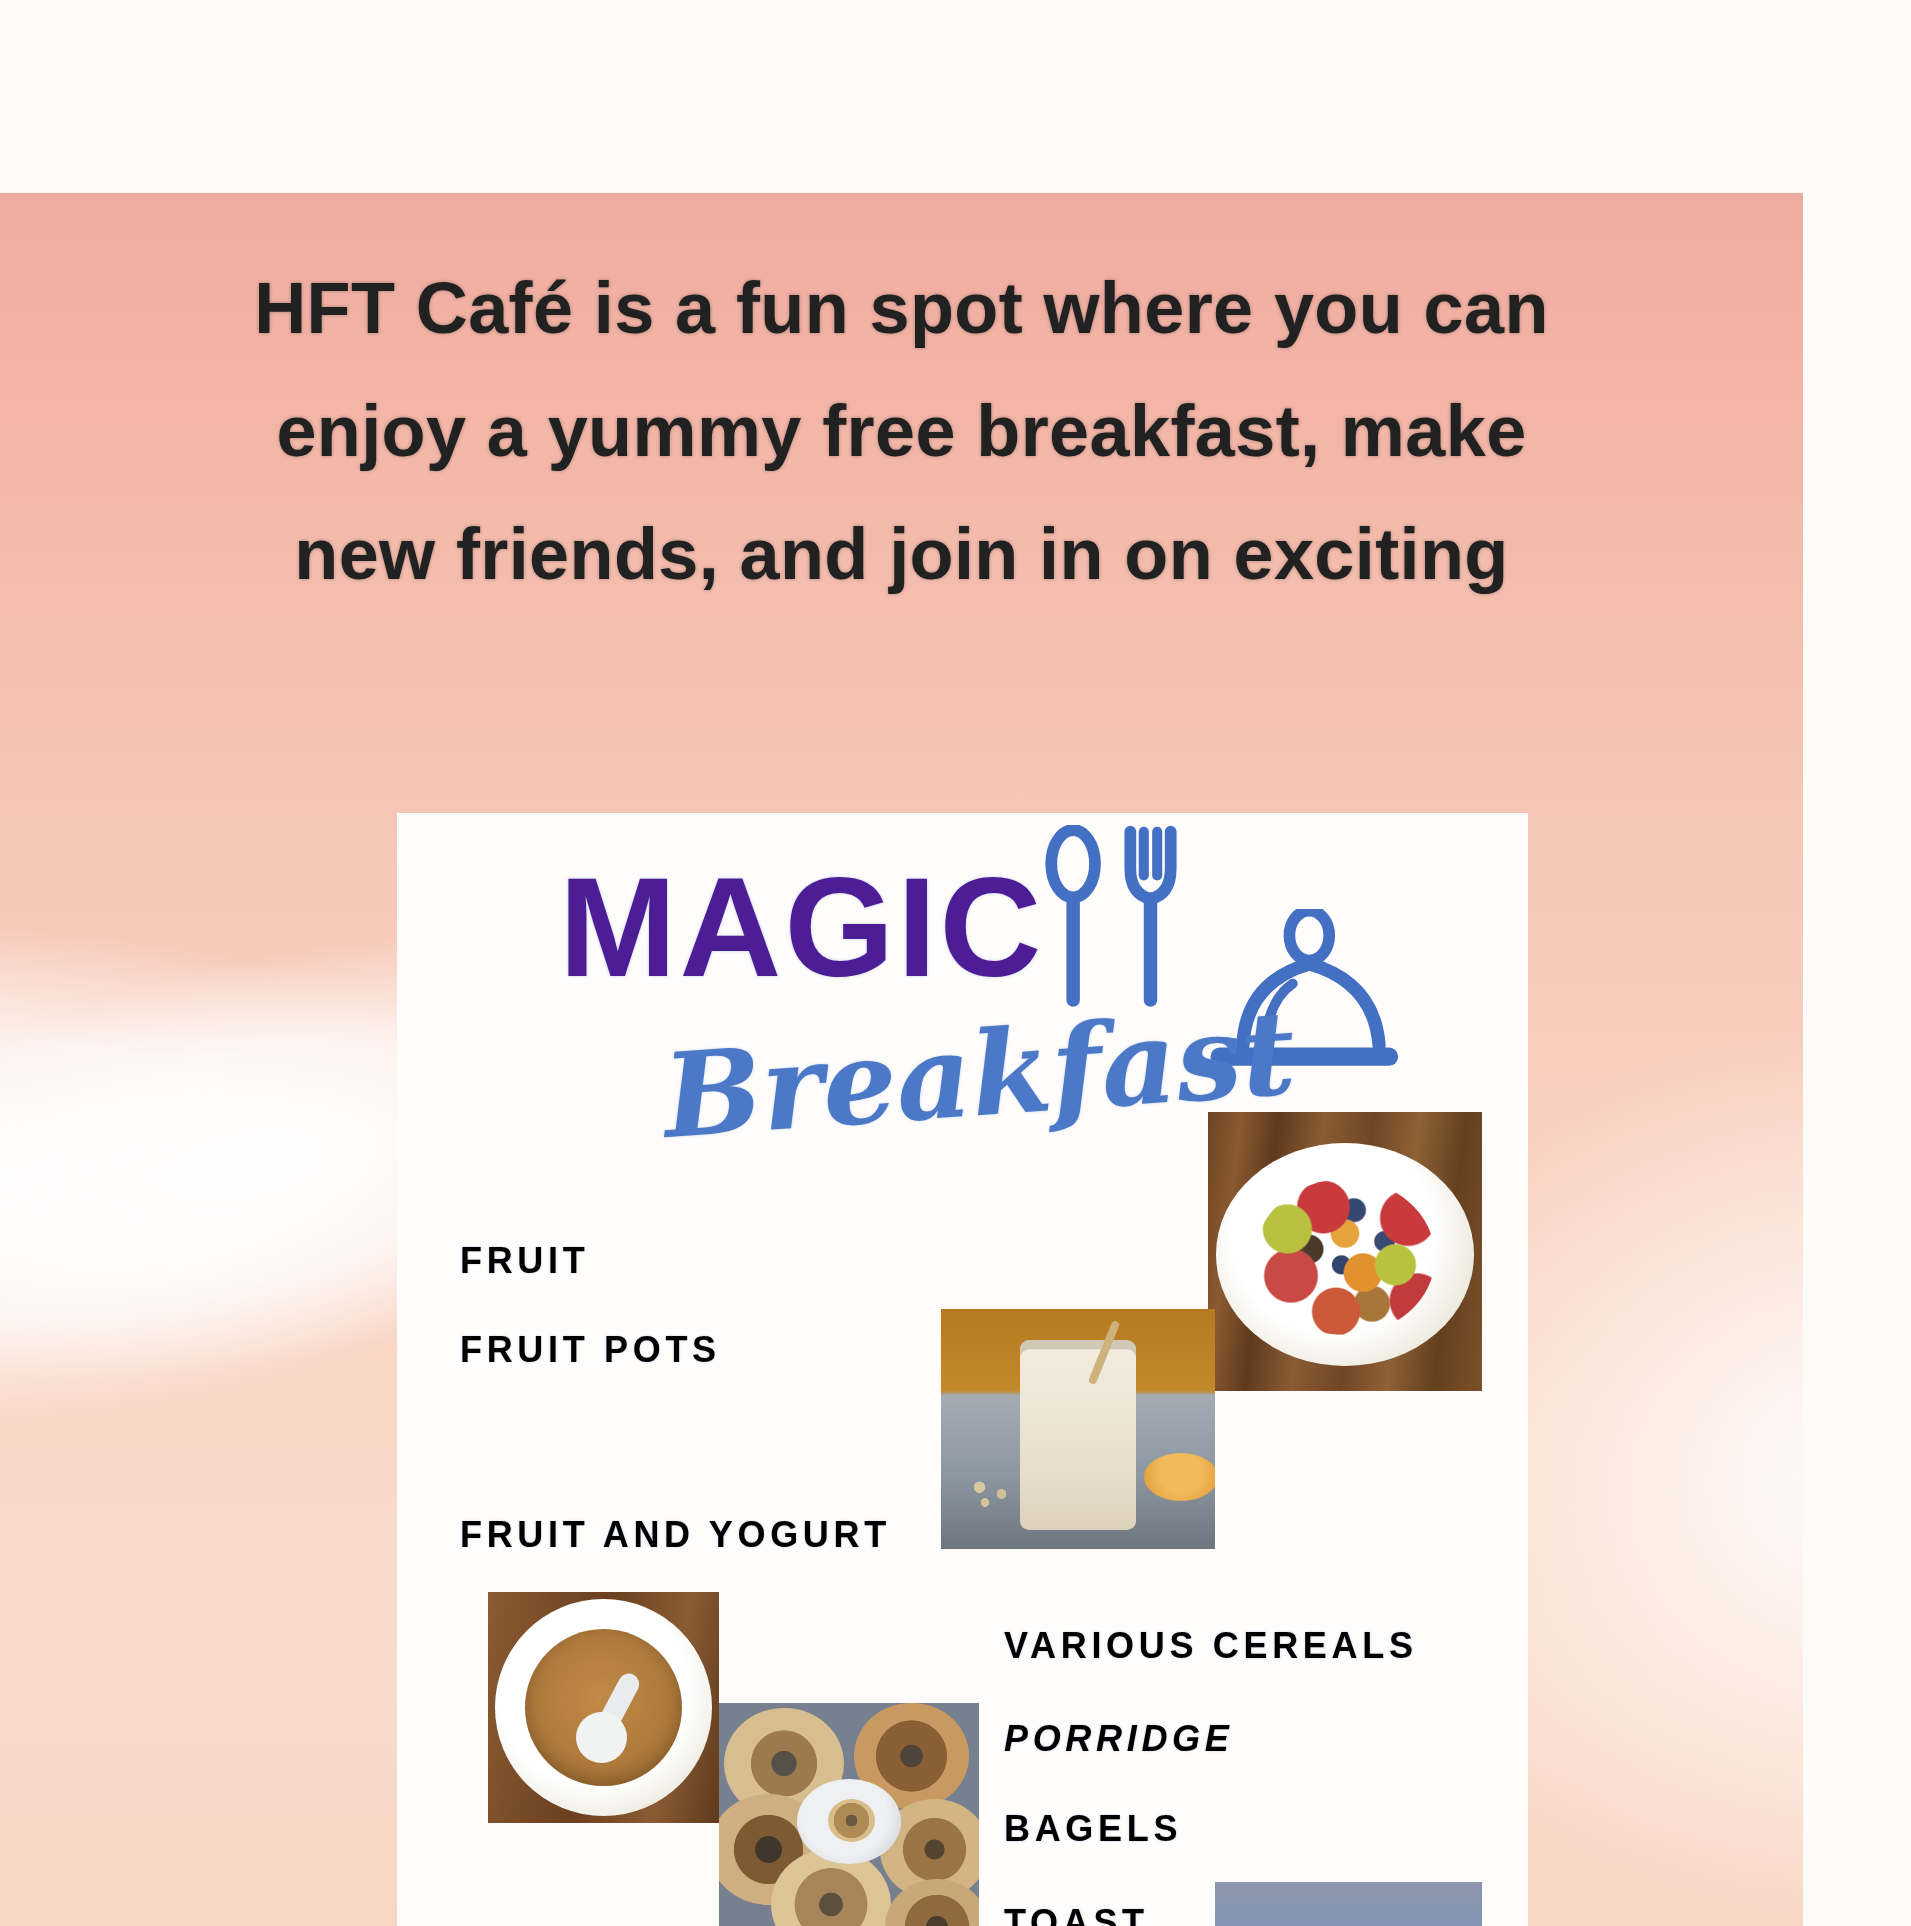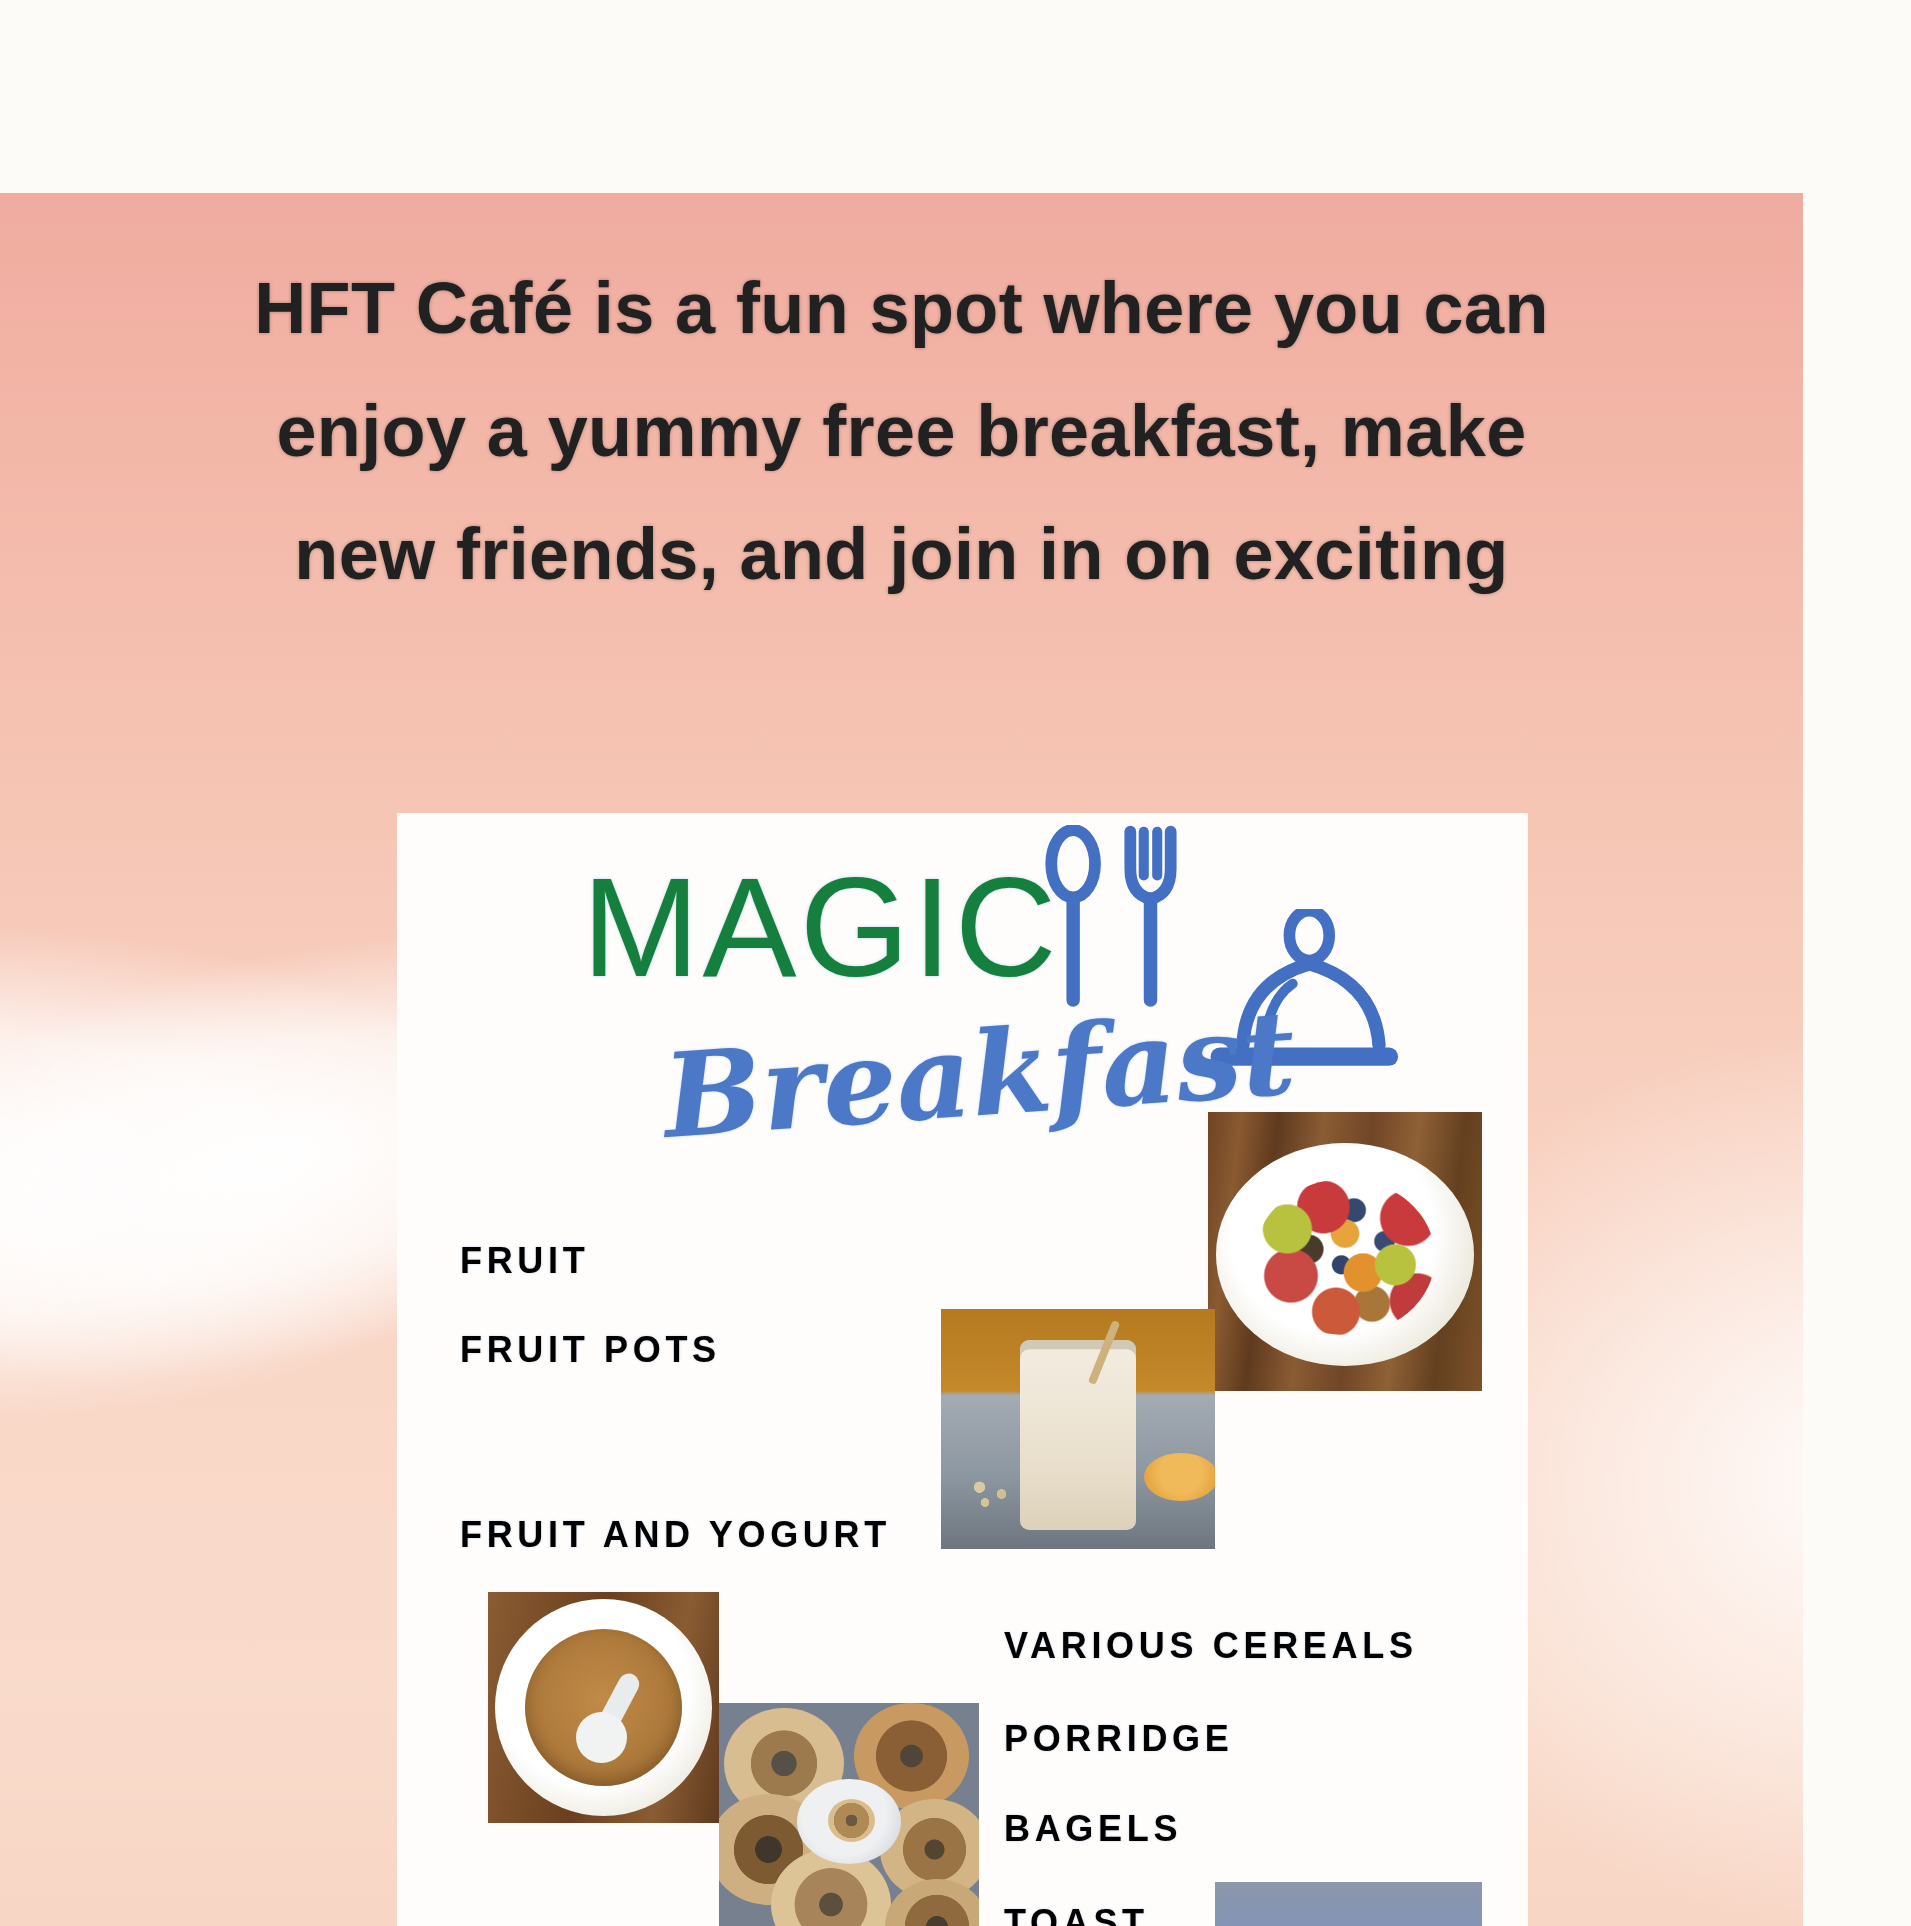--- a/index.html
+++ b/index.html
@@ -15,22 +15,22 @@
   }
   .streak{position:absolute;left:-200px;top:955px;width:963px;height:404px;
     background:radial-gradient(ellipse closest-side, rgba(255,255,255,0.95) 0%, rgba(255,255,255,0.65) 55%, rgba(255,255,255,0) 100%);
     transform:rotate(-13deg);}
   
   .header{position:absolute;left:0;top:247px;width:1803px;text-align:center;
     font-weight:bold;font-size:72px;line-height:123px;color:#212121;letter-spacing:0.4px;
     text-shadow:0 0 3.5px rgba(35,35,35,0.38);}
   
   .card{position:absolute;left:397px;top:813px;width:1131px;height:1606px;background:#fefdfb;}
-  .magic{position:absolute;left:162px;top:33px;font-size:141px;font-weight:normal;letter-spacing:3.1px;
-    color:#15803d;text-shadow:0 0 3.1px rgba(68,112,196,0.35);margin-left:23px;}
+  .magic{position:absolute;left:162px;top:33px;font-size:141px;font-weight:bold;letter-spacing:3.1px;
+    color:#4c1d95;text-shadow:0 0 3.1px rgba(68,112,196,0.35);}
   .breakfast{position:absolute;left:266px;top:193px;font-family:"DejaVu Serif", serif;
     font-style:italic;font-weight:bold;font-size:116px;color:#4c78c8;transform:rotate(-4deg);
     text-shadow:0 0 2.7px rgba(68,112,196,0.3);}
   .icon{position:absolute;}
   .menu{position:absolute;font-weight:bold;font-size:36px;letter-spacing:0.13em;color:#000000;
     text-shadow:0 0 2.3px rgba(74,118,192,0.35);white-space:nowrap;}
   
   .ph{position:absolute;overflow:hidden;}
   .abs{position:absolute;}
   
@@ -128,21 +128,21 @@
       <path d="M8 89 H110" stroke-width="11"></path>
     </svg>
 
     <div class="breakfast">Breakfast</div>
 
     <div class="menu" style="left:63px;top:427px;">FRUIT</div>
     <div class="menu" style="left:63px;top:516px;">FRUIT POTS</div>
     <div class="menu" style="left:63px;top:701px;">FRUIT AND YOGURT</div>
 
     <div class="menu" style="left:607px;top:812px;">VARIOUS CEREALS</div>
-    <div class="menu" style="left:607px;top:905px;">PORRIDGE</div>
+    <div class="menu" style="left:607px;top:905px;font-style:italic;">PORRIDGE</div>
     <div class="menu" style="left:607px;top:995px;">BAGELS</div>
     <div class="menu" style="left:607px;top:1089px;">TOAST</div>
 
     <div class="ph ph-fruit">
       <div class="abs fruit-bowl"></div>
       <div class="abs fruit-cluster"></div>
     </div>
 
     <div class="ph ph-oats">
       <div class="abs jar"></div>

